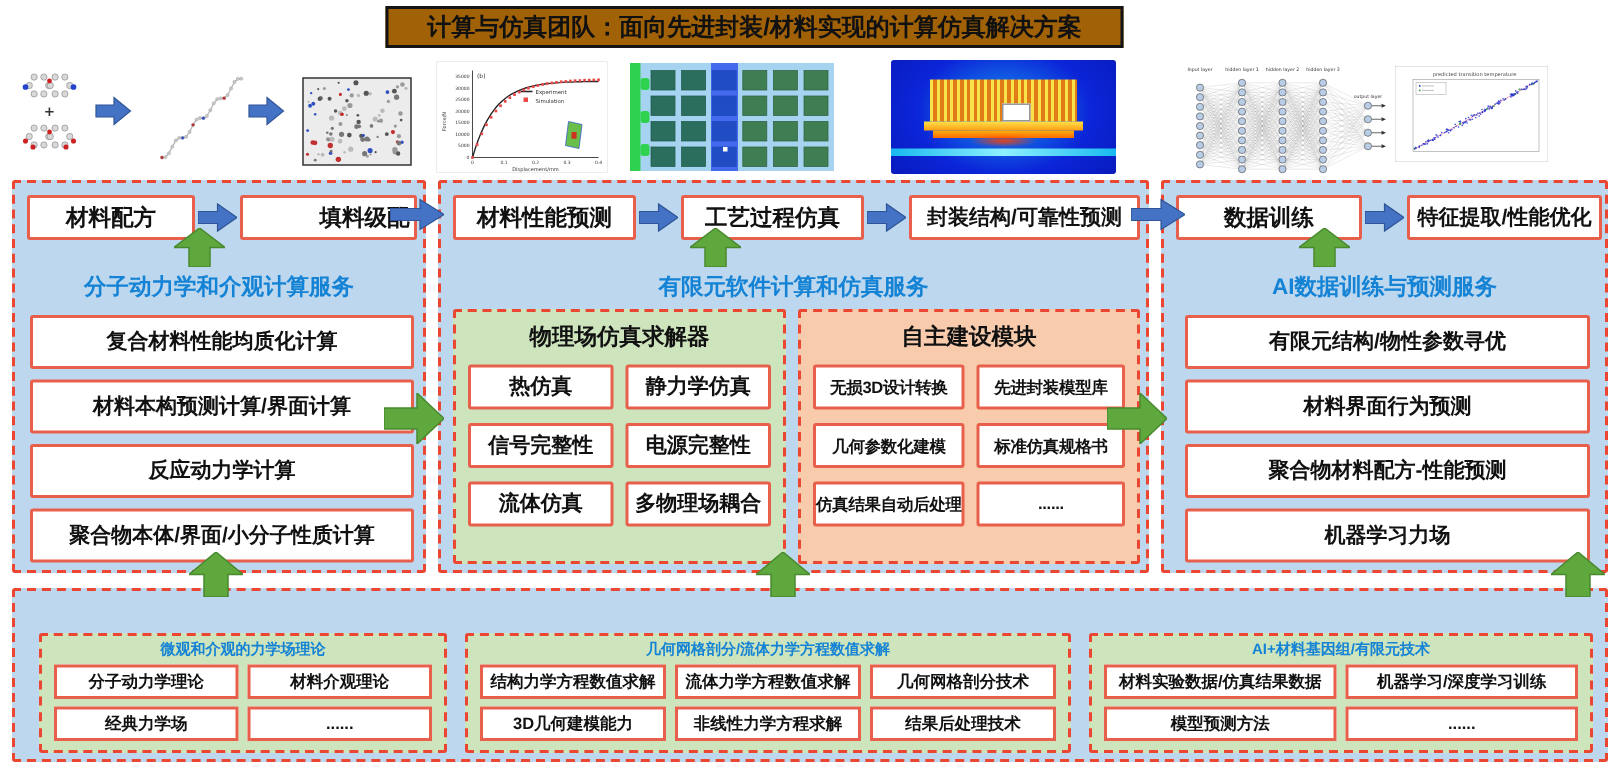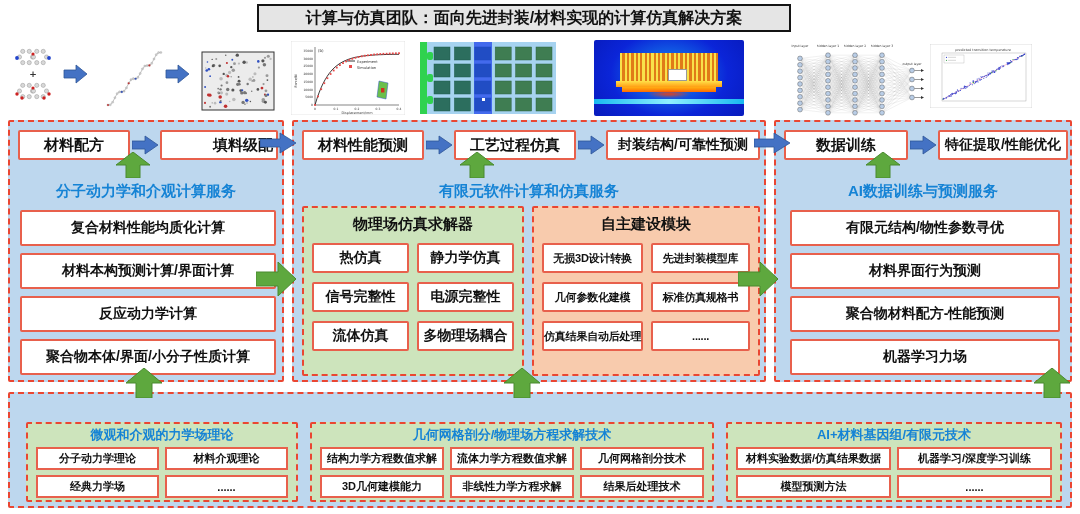--- a/index.html
+++ b/index.html
@@ -1,21 +1,21 @@
 <!DOCTYPE html>
 <html><head>
 <meta charset="utf-8">
 <style>
   html,body{margin:0;padding:0;background:#fff;}
   .stage{position:relative;width:1080px;height:514px;background:#fff;overflow:hidden;
          font-family:"Liberation Sans","DejaVu Sans",sans-serif;}
   svg text{font-family:"DejaVu Sans","Liberation Sans",sans-serif;}
 
-  .title-bar{position:absolute;left:257px;top:4px;width:534px;height:28px;box-sizing:border-box;
-     background:#e5e5e5;border:2px solid #141414;display:flex;align-items:center;justify-content:center;
+  .title-bar{position:absolute;left:257px;top:4px;width:492px;height:28px;box-sizing:border-box;
+     background:#a16207;border:2px solid #141414;display:flex;align-items:center;justify-content:center;
      font-size:16px;font-weight:bold;color:#111;}
 
   .gimg{position:absolute;}
 
   .panel{position:absolute;background:#BDD7EE;border:2px dashed #EA4632;box-sizing:border-box;border-radius:2px;}
   .panel-left{left:8px;top:120px;width:276px;height:262px;}
   .panel-mid{left:292px;top:120px;width:474px;height:262px;}
   .panel-right{left:774px;top:120px;width:298px;height:262px;}
   .panel-bottom{left:8px;top:392px;width:1064px;height:116px;}
 
@@ -42,21 +42,21 @@
   .subgrid{display:grid;grid-template-columns:1fr 1fr;gap:9px 8px;margin:9px 8px 0 8px;}
   .subgrid .item{height:30px;box-sizing:border-box;background:#fff;border:2px solid #E8604C;border-radius:2px;
      display:flex;align-items:center;justify-content:center;font-weight:bold;color:#111;white-space:nowrap;}
   .subgrid.g-font .item{font-size:14px;}
   .subgrid.o-font .item{font-size:11px;letter-spacing:-0.2px;}
 
   .bottom-title{position:absolute;top:5px;left:0;width:100%;text-align:center;
      color:#1583D5;font-weight:bold;font-size:15px;}
   .bgroup{position:absolute;top:28px;height:80px;box-sizing:border-box;background:#CDE4BC;
      border:2px dashed #EA4632;border-radius:2px;}
-  .bgroup .bheader{text-align:center;color:#1583D5;font-weight:bold;font-size:13px;margin-top:2px;}
+  .bgroup .bheader{text-align:center;color:#1583D5;font-weight:bold;font-size:10px;margin-top:2px;}
   .bgrid{display:grid;grid-template-columns:1fr 1fr;gap:5px 6px;margin:3px 8px 0 8px;}
   .bgrid.cols3{grid-template-columns:1fr 1fr 1fr;}
   .bgrid .item{height:23px;box-sizing:border-box;background:#fff;border:2px solid #E8604C;
      display:flex;align-items:center;justify-content:center;font-size:11px;font-weight:bold;color:#111;white-space:nowrap;}
 
   
   .thermal{background:radial-gradient(60% 85% at 50% 45%, #1899F0 0%, #0B25D8 65%, #081CC0 100%);
      border-radius:2px;overflow:hidden;}
   .thermal .fins{position:absolute;left:26px;top:13px;width:98px;height:28px;
      background:repeating-linear-gradient(90deg,#F8E24A 0px,#F8E24A 2px,#E07B18 2px,#E07B18 4.5px);}
@@ -973,21 +973,21 @@
       <div class="bheader">微观和介观的力学场理论</div>
       <div class="bgrid">
         <div class="item">分子动力学理论</div>
         <div class="item">材料介观理论</div>
         <div class="item">经典力学场</div>
         <div class="item">......</div>
       </div>
     </div>
 
     <div class="bgroup" style="left:300px;width:404px;">
-      <div class="bheader">几何网格剖分/物理场方程求解技术</div>
+      <div class="bheader">几何网格剖分/流体力学方程数值求解</div>
       <div class="bgrid cols3">
         <div class="item">结构力学方程数值求解</div>
         <div class="item">流体力学方程数值求解</div>
         <div class="item">几何网格剖分技术</div>
         <div class="item">3D几何建模能力</div>
         <div class="item">非线性力学方程求解</div>
         <div class="item">结果后处理技术</div>
       </div>
     </div>
 

